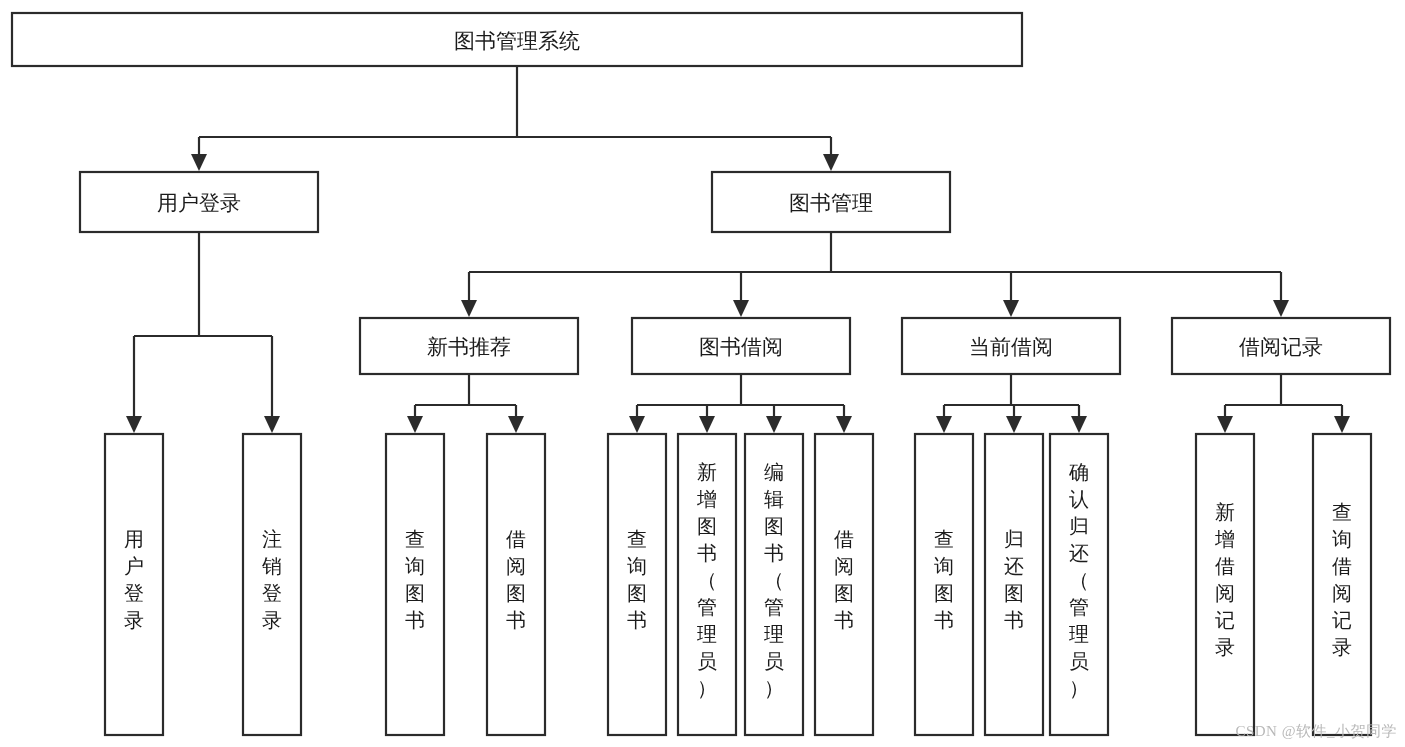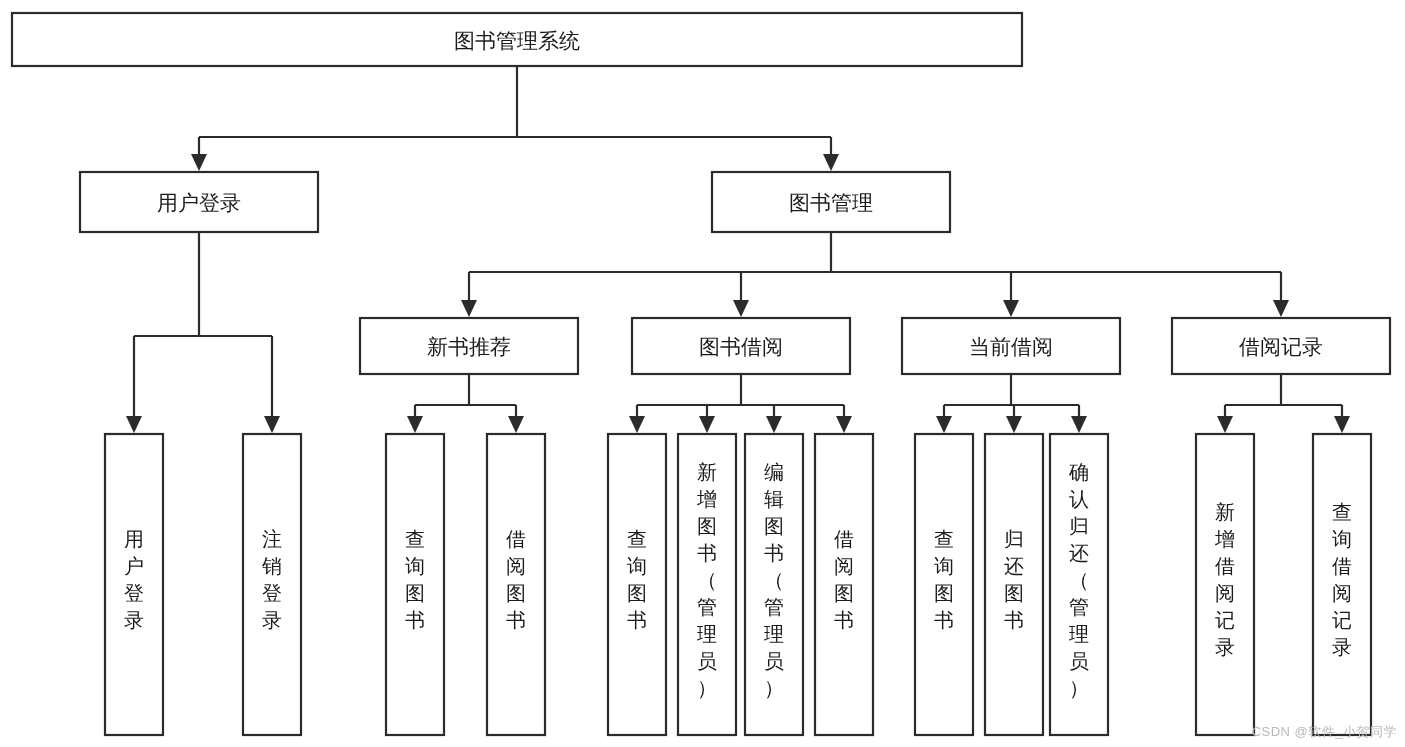--- a/index.html
+++ b/index.html
@@ -52,22 +52,22 @@
   .node-label-vertical {
     fill: #1b1b1b;
     font-family: "DejaVu Sans", "Liberation Sans", sans-serif;
     font-size: 20px;
     text-anchor: middle;
   }
   .watermark {
     position: absolute;
     right: 8px;
     bottom: 6px;
-    font-family: Liberation Sans, sans-serif;
-    font-size: 13px;
+    font-family: Liberation Serif, serif;
+    font-size: 15px;
     color: #b9b9b9;
     white-space: nowrap;
     letter-spacing: 0.5px;
     user-select: none;
   }
 </style>
 </head>
 <body>
 
 <div id="diagram-root">

